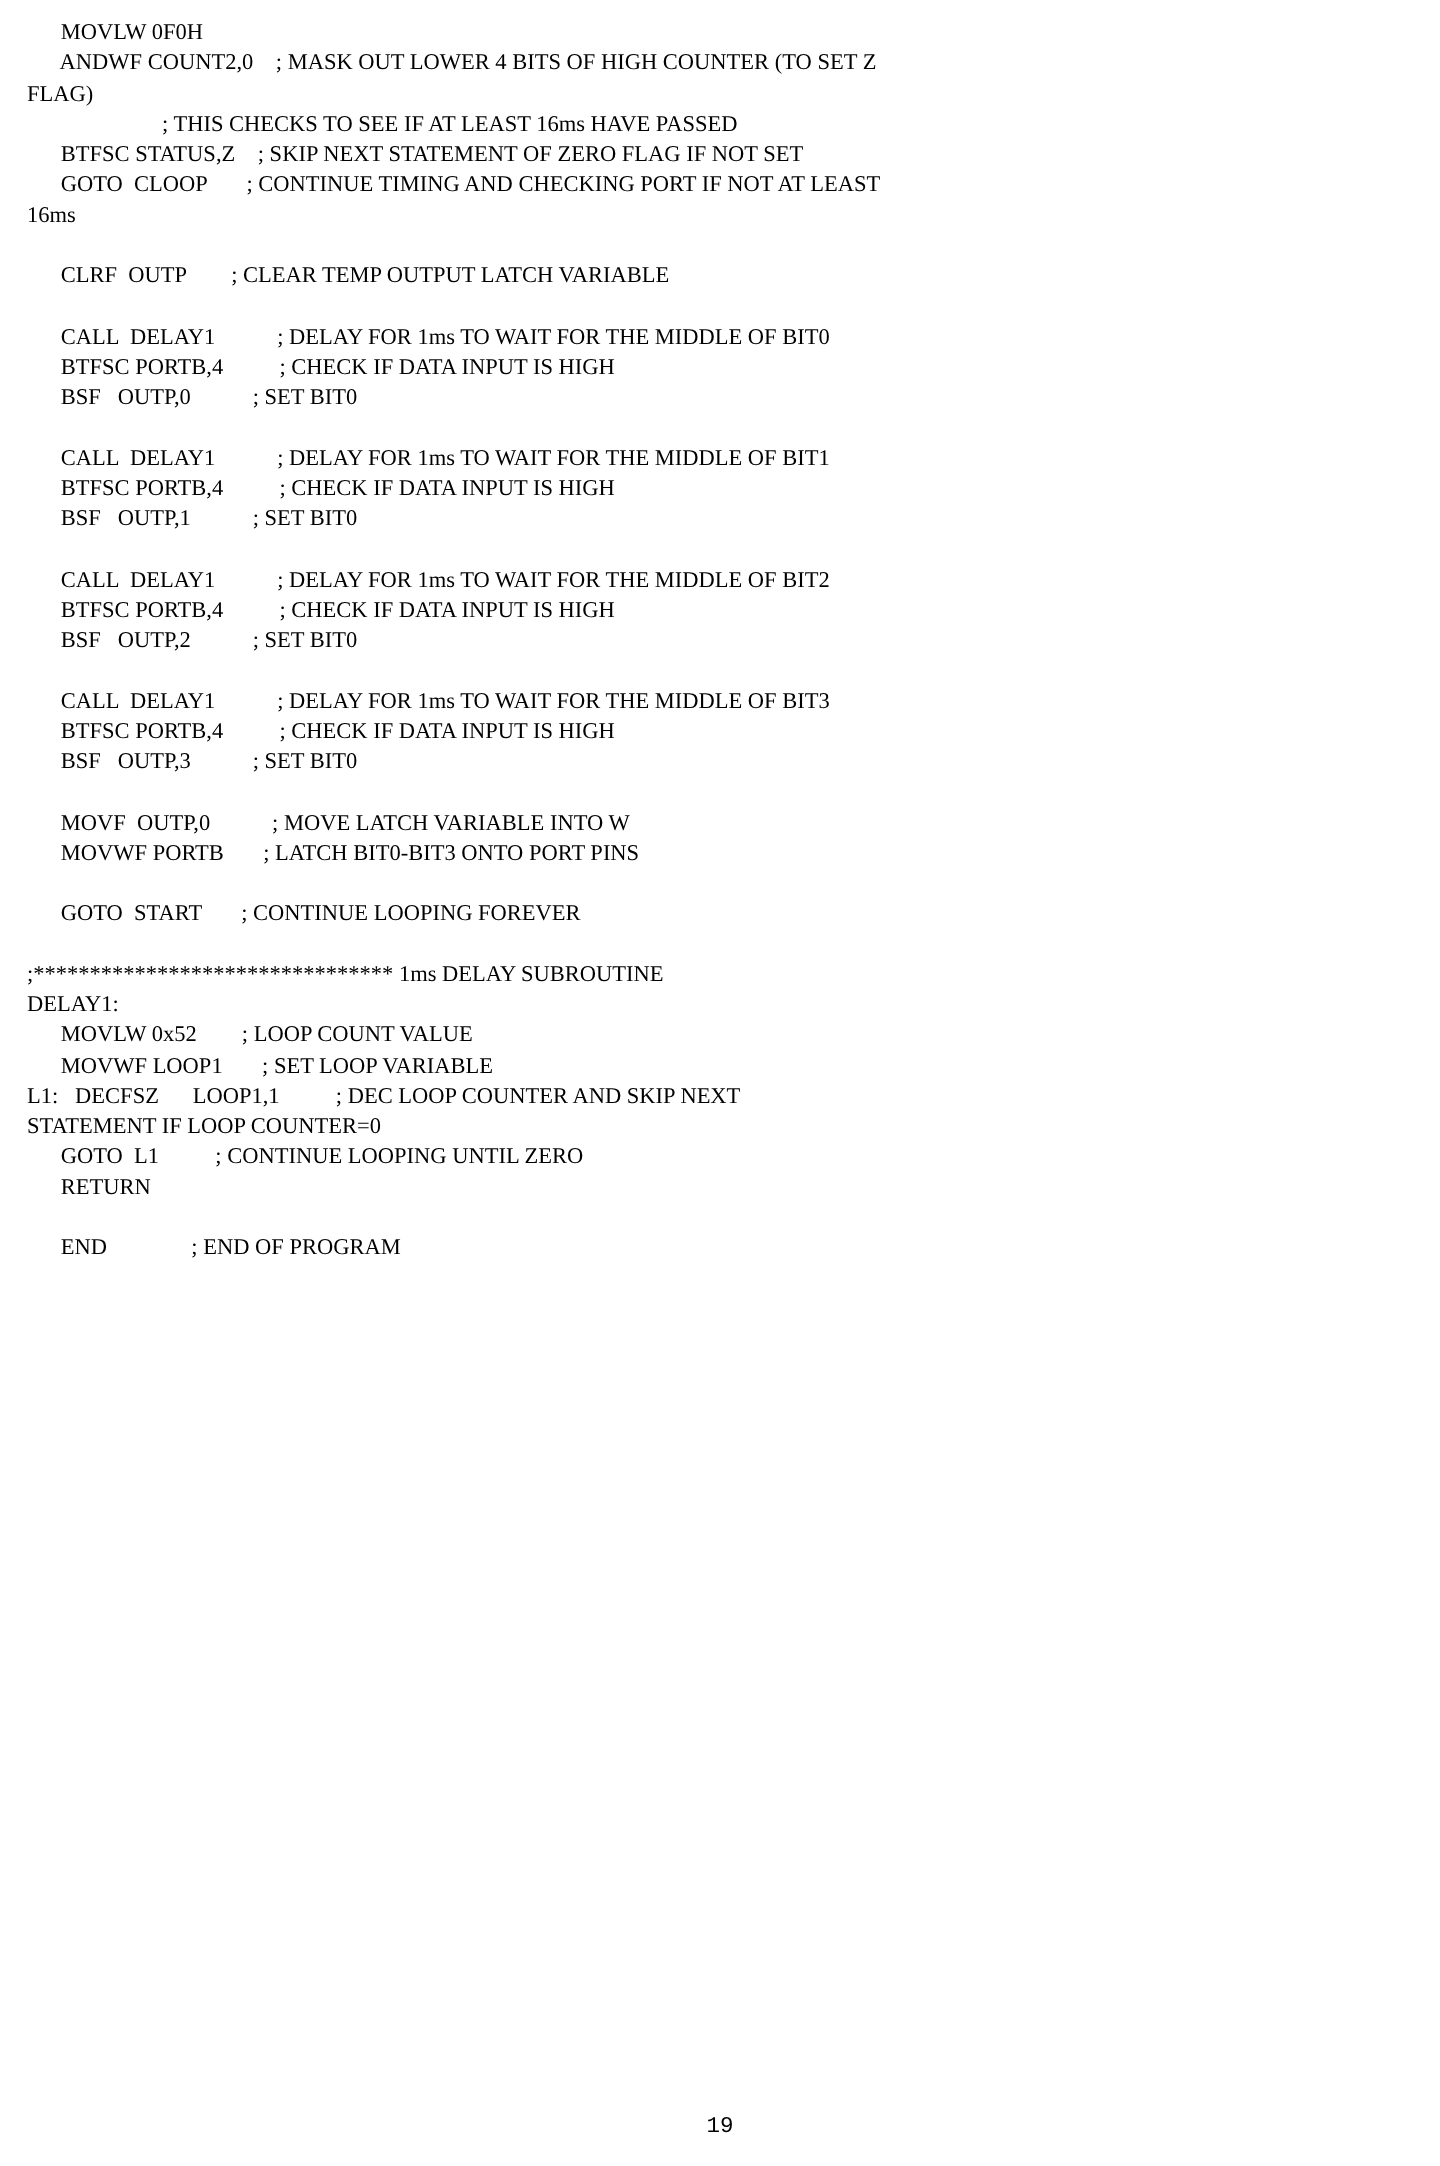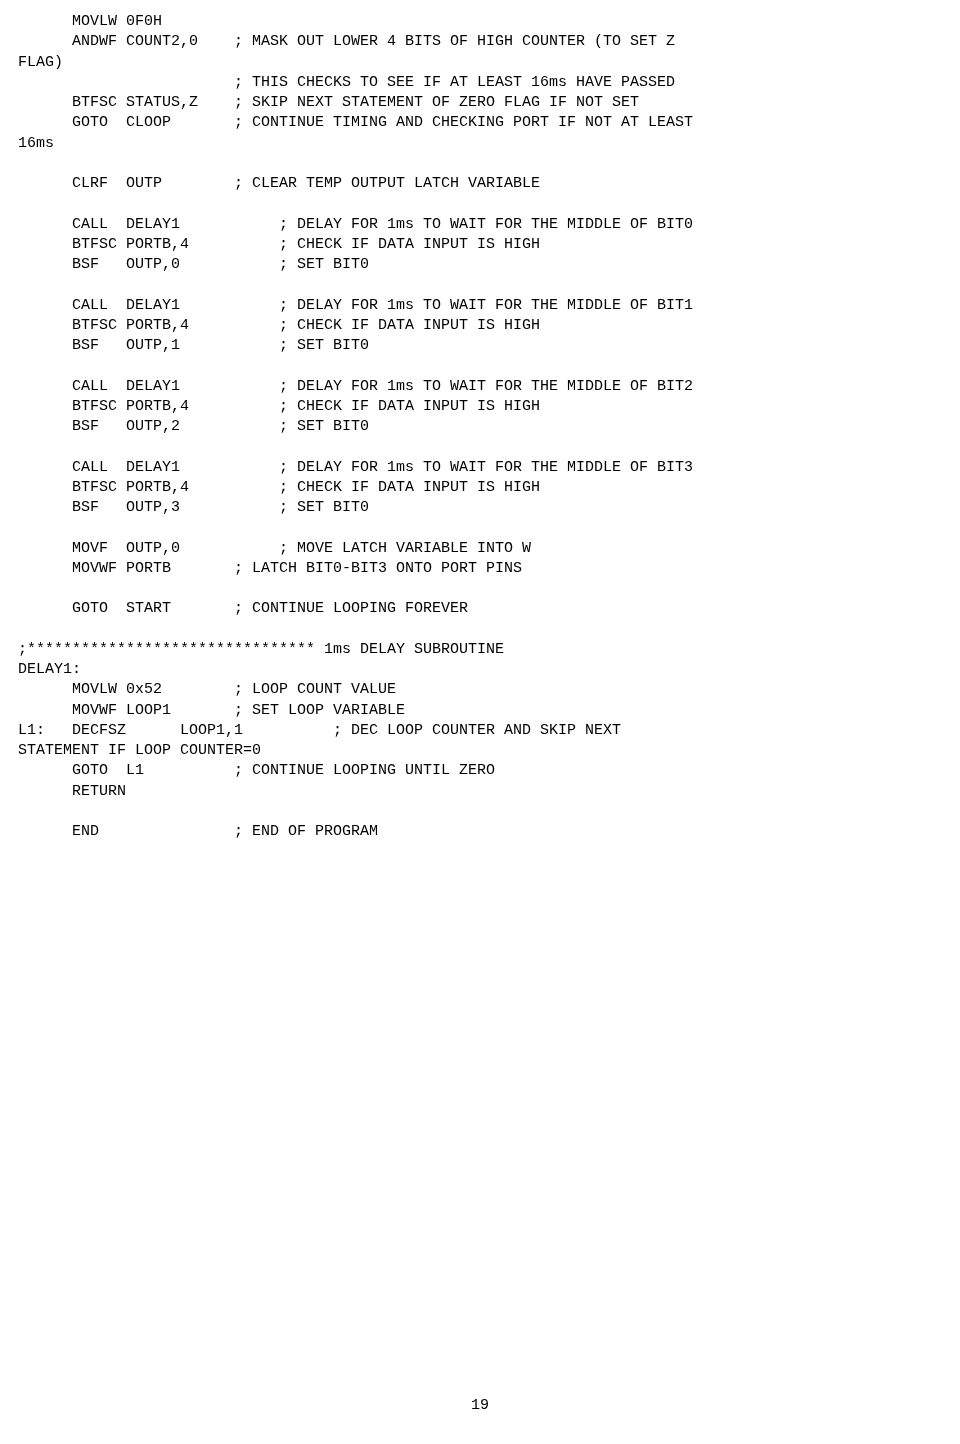--- a/index.html
+++ b/index.html
@@ -8,27 +8,27 @@
     font-size:15px;
     line-height:1.35;
     width:960px;
     min-height:1444px;
     box-sizing:border-box;
     padding:12px 18px 0 18px;
     position:relative;
   }
   pre{
     margin:0;
-    font-family:Liberation Mono, monospace;
+    font-family:Liberation Serif, serif;
     font-size:inherit;
     white-space:pre;
   }
   .page-number{
     position:absolute;
-    bottom:28px;
+    bottom:16px;
     left:0;
     width:100%;
     text-align:center;
     font-family:inherit;
     font-size:15px;
   }
 </style>
 </head>
 <body>
 

